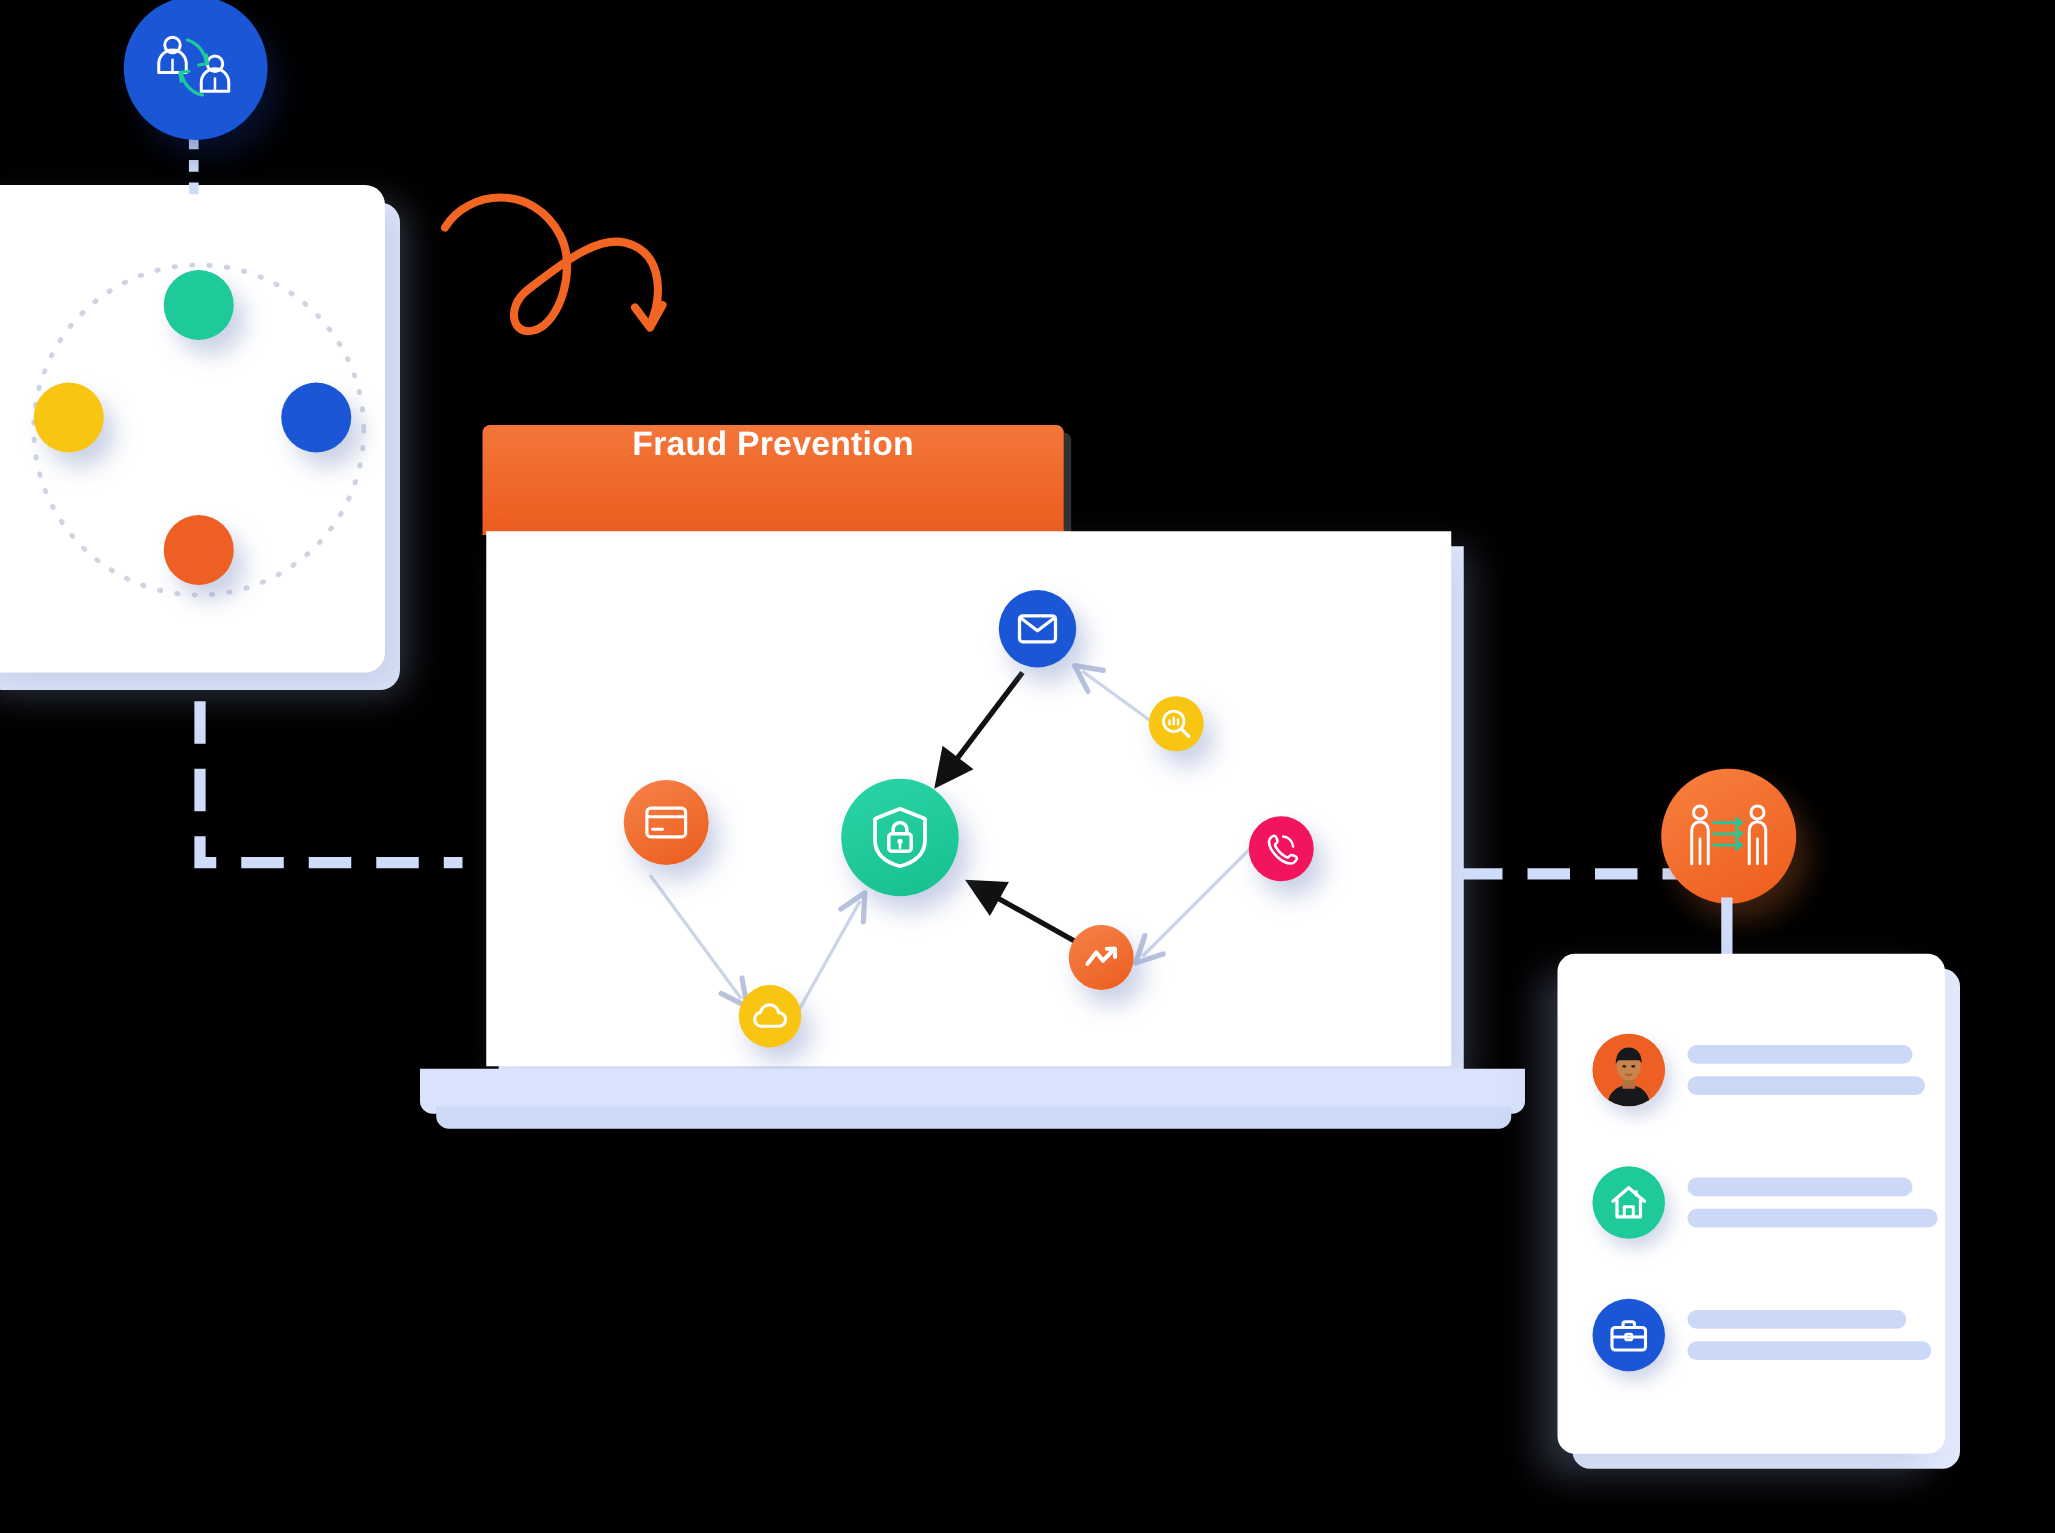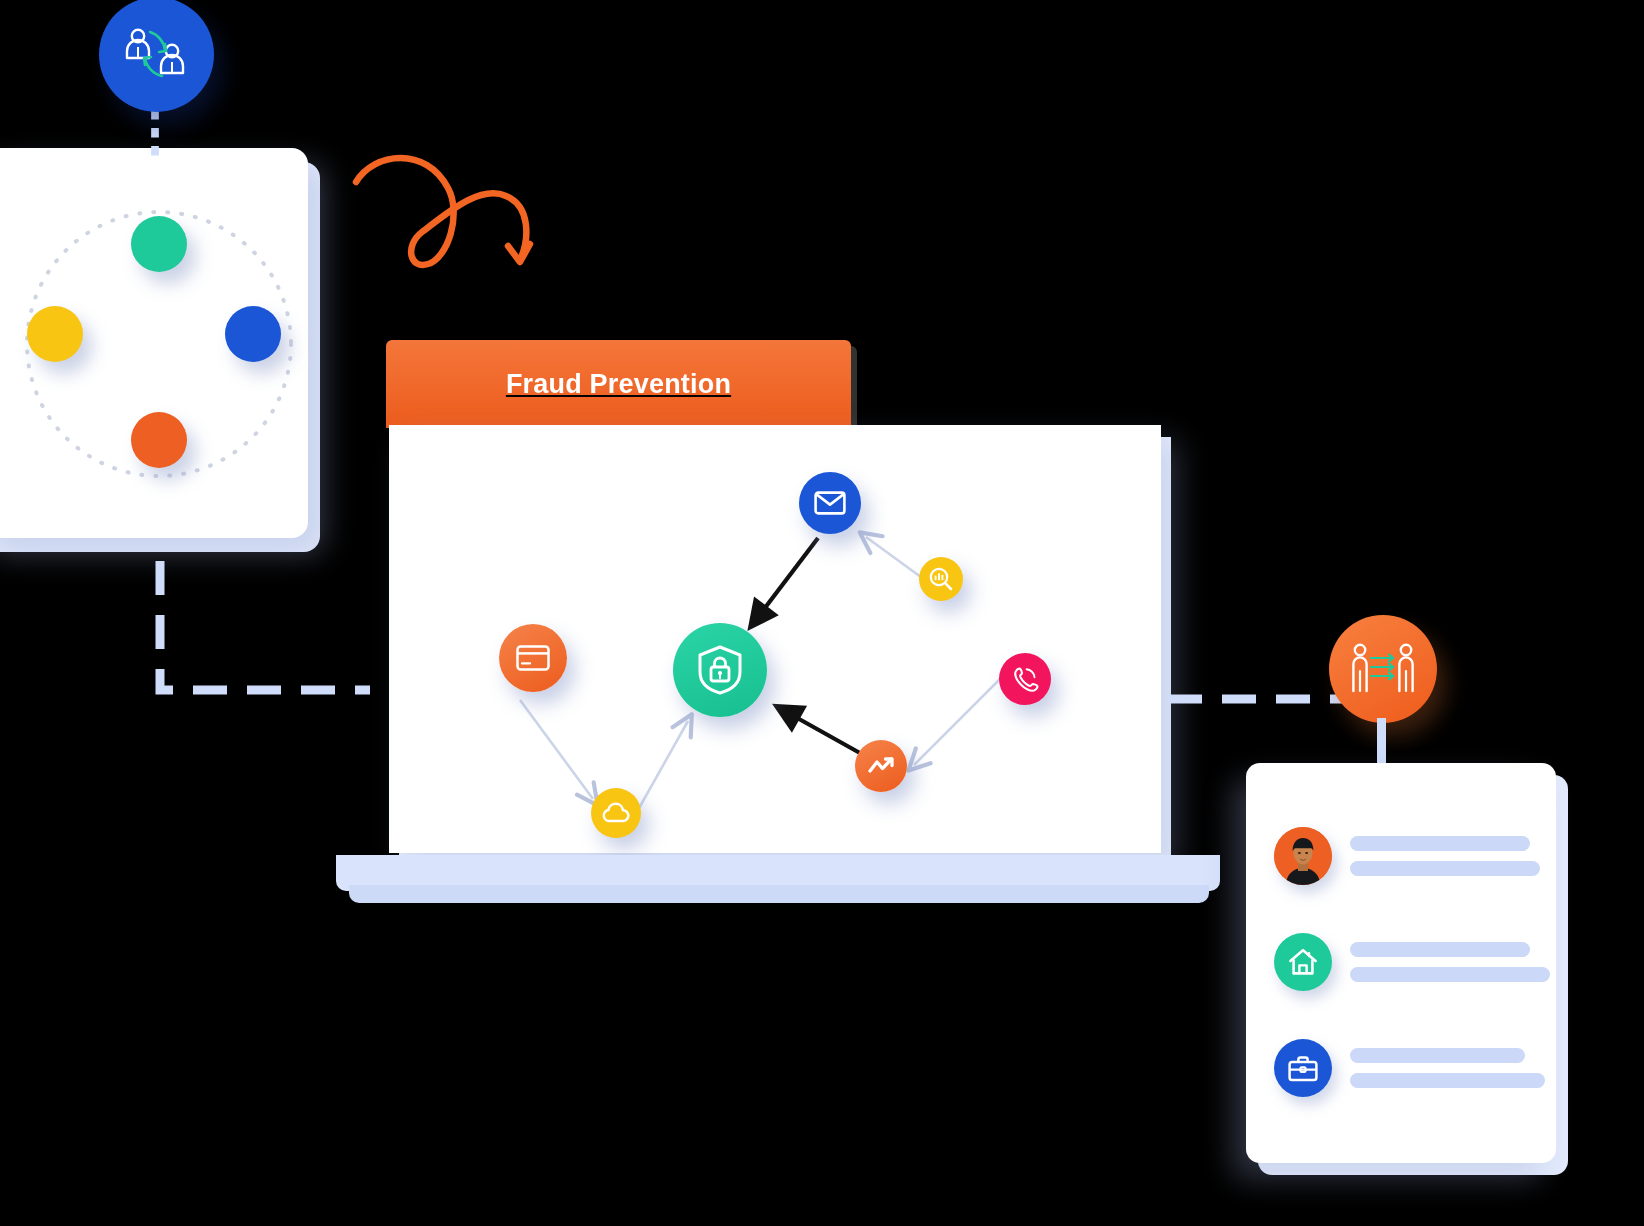--- a/index.html
+++ b/index.html
@@ -35,22 +35,22 @@
       box-shadow:16px 16px 30px rgba(150,165,210,.30);}
   #laptop-screen-shadowlayer{left:399px;top:437px;width:772px;height:428px;background:#e3eafc;}
   #laptop-base{left:336px;top:855px;width:884px;height:36px;background:#d9e3fb;
       border-radius:0 0 10px 10px;}
   #laptop-base-lip{left:349px;top:885px;width:860px;height:18px;background:#ccd9f7;
       border-radius:0 0 10px 10px;}
 
   
   #fraud-banner{left:386px;top:340px;width:465px;height:88px;
       background:linear-gradient(180deg,#f4763a 0%,#ec5c1d 100%);
-      border-radius:6px 6px 0 0;display:flex;align-items:center;justify-content:center;
-      box-shadow:6px 6px 0 rgba(90,90,90,.55);text-decoration:underline;}
+      border-radius:6px 6px 0 0;display:flex;justify-content:center;
+      box-shadow:6px 6px 0 rgba(90,90,90,.55);}
   #fraud-banner-title{color:#fff;font-size:27px;font-weight:bold;letter-spacing:.2px;}
 
   
   .node{border-radius:50%;display:flex;align-items:center;justify-content:center;}
   .node.sh{box-shadow:8px 12px 20px rgba(130,148,200,.45);}
 
   
   #people-badge{left:1329px;top:615px;width:108px;height:108px;
       background:linear-gradient(150deg,#f8803f,#ee5c1c);
       box-shadow:10px 14px 22px rgba(170,90,40,.35);}

